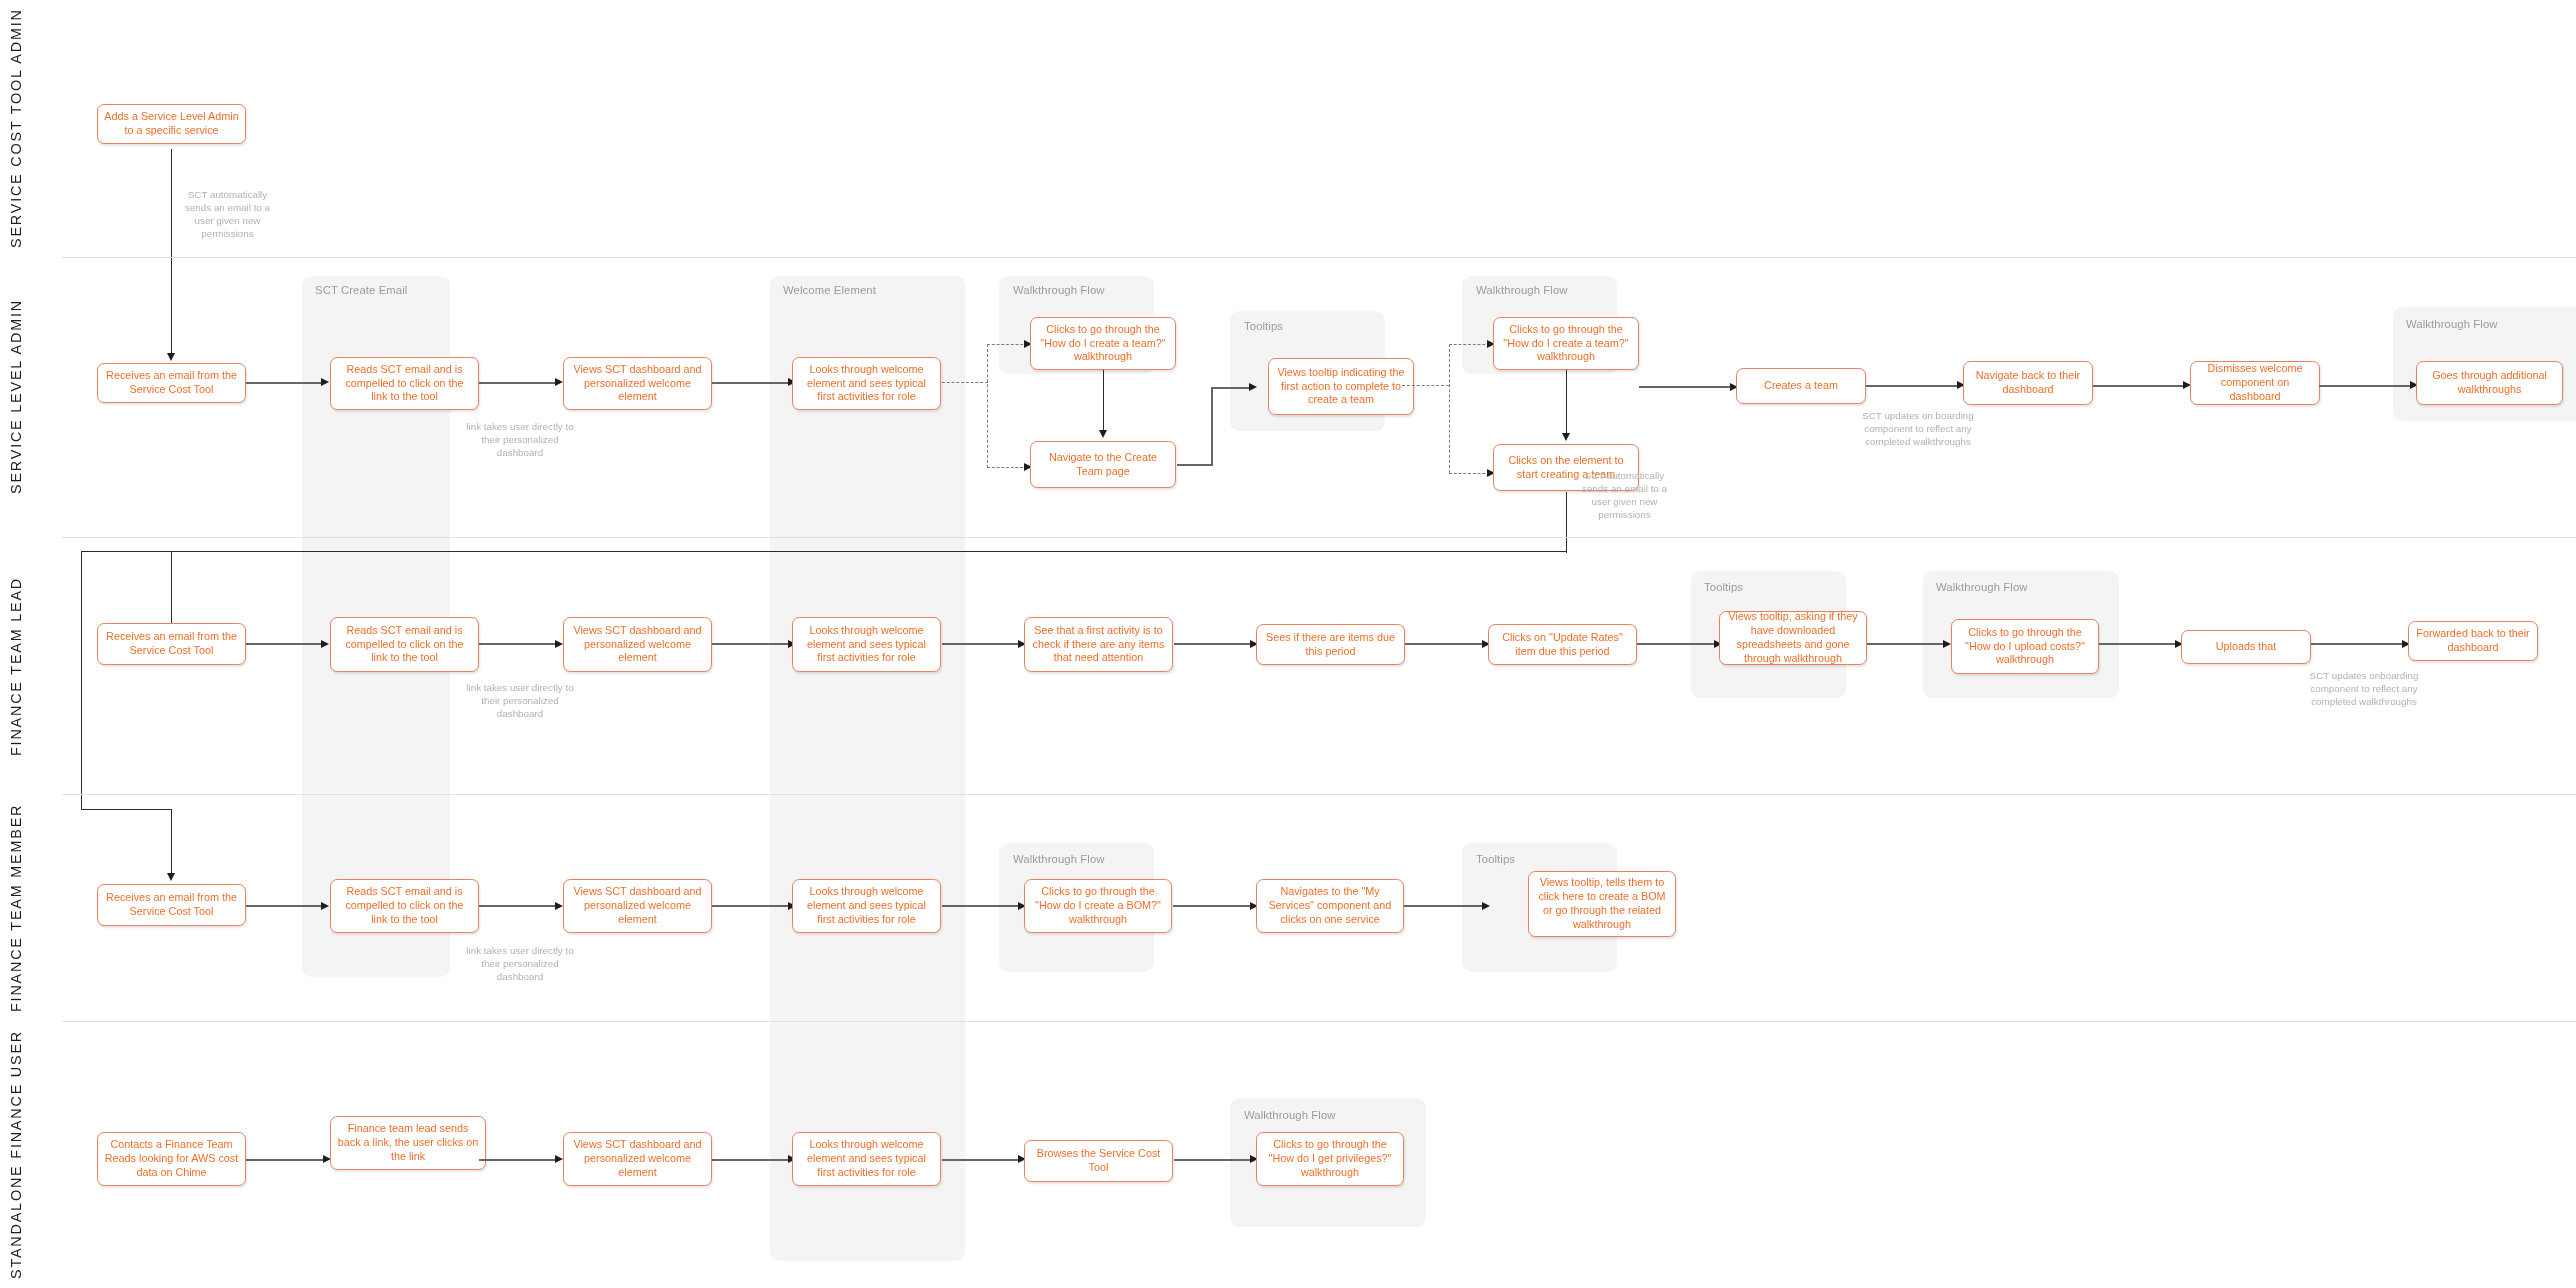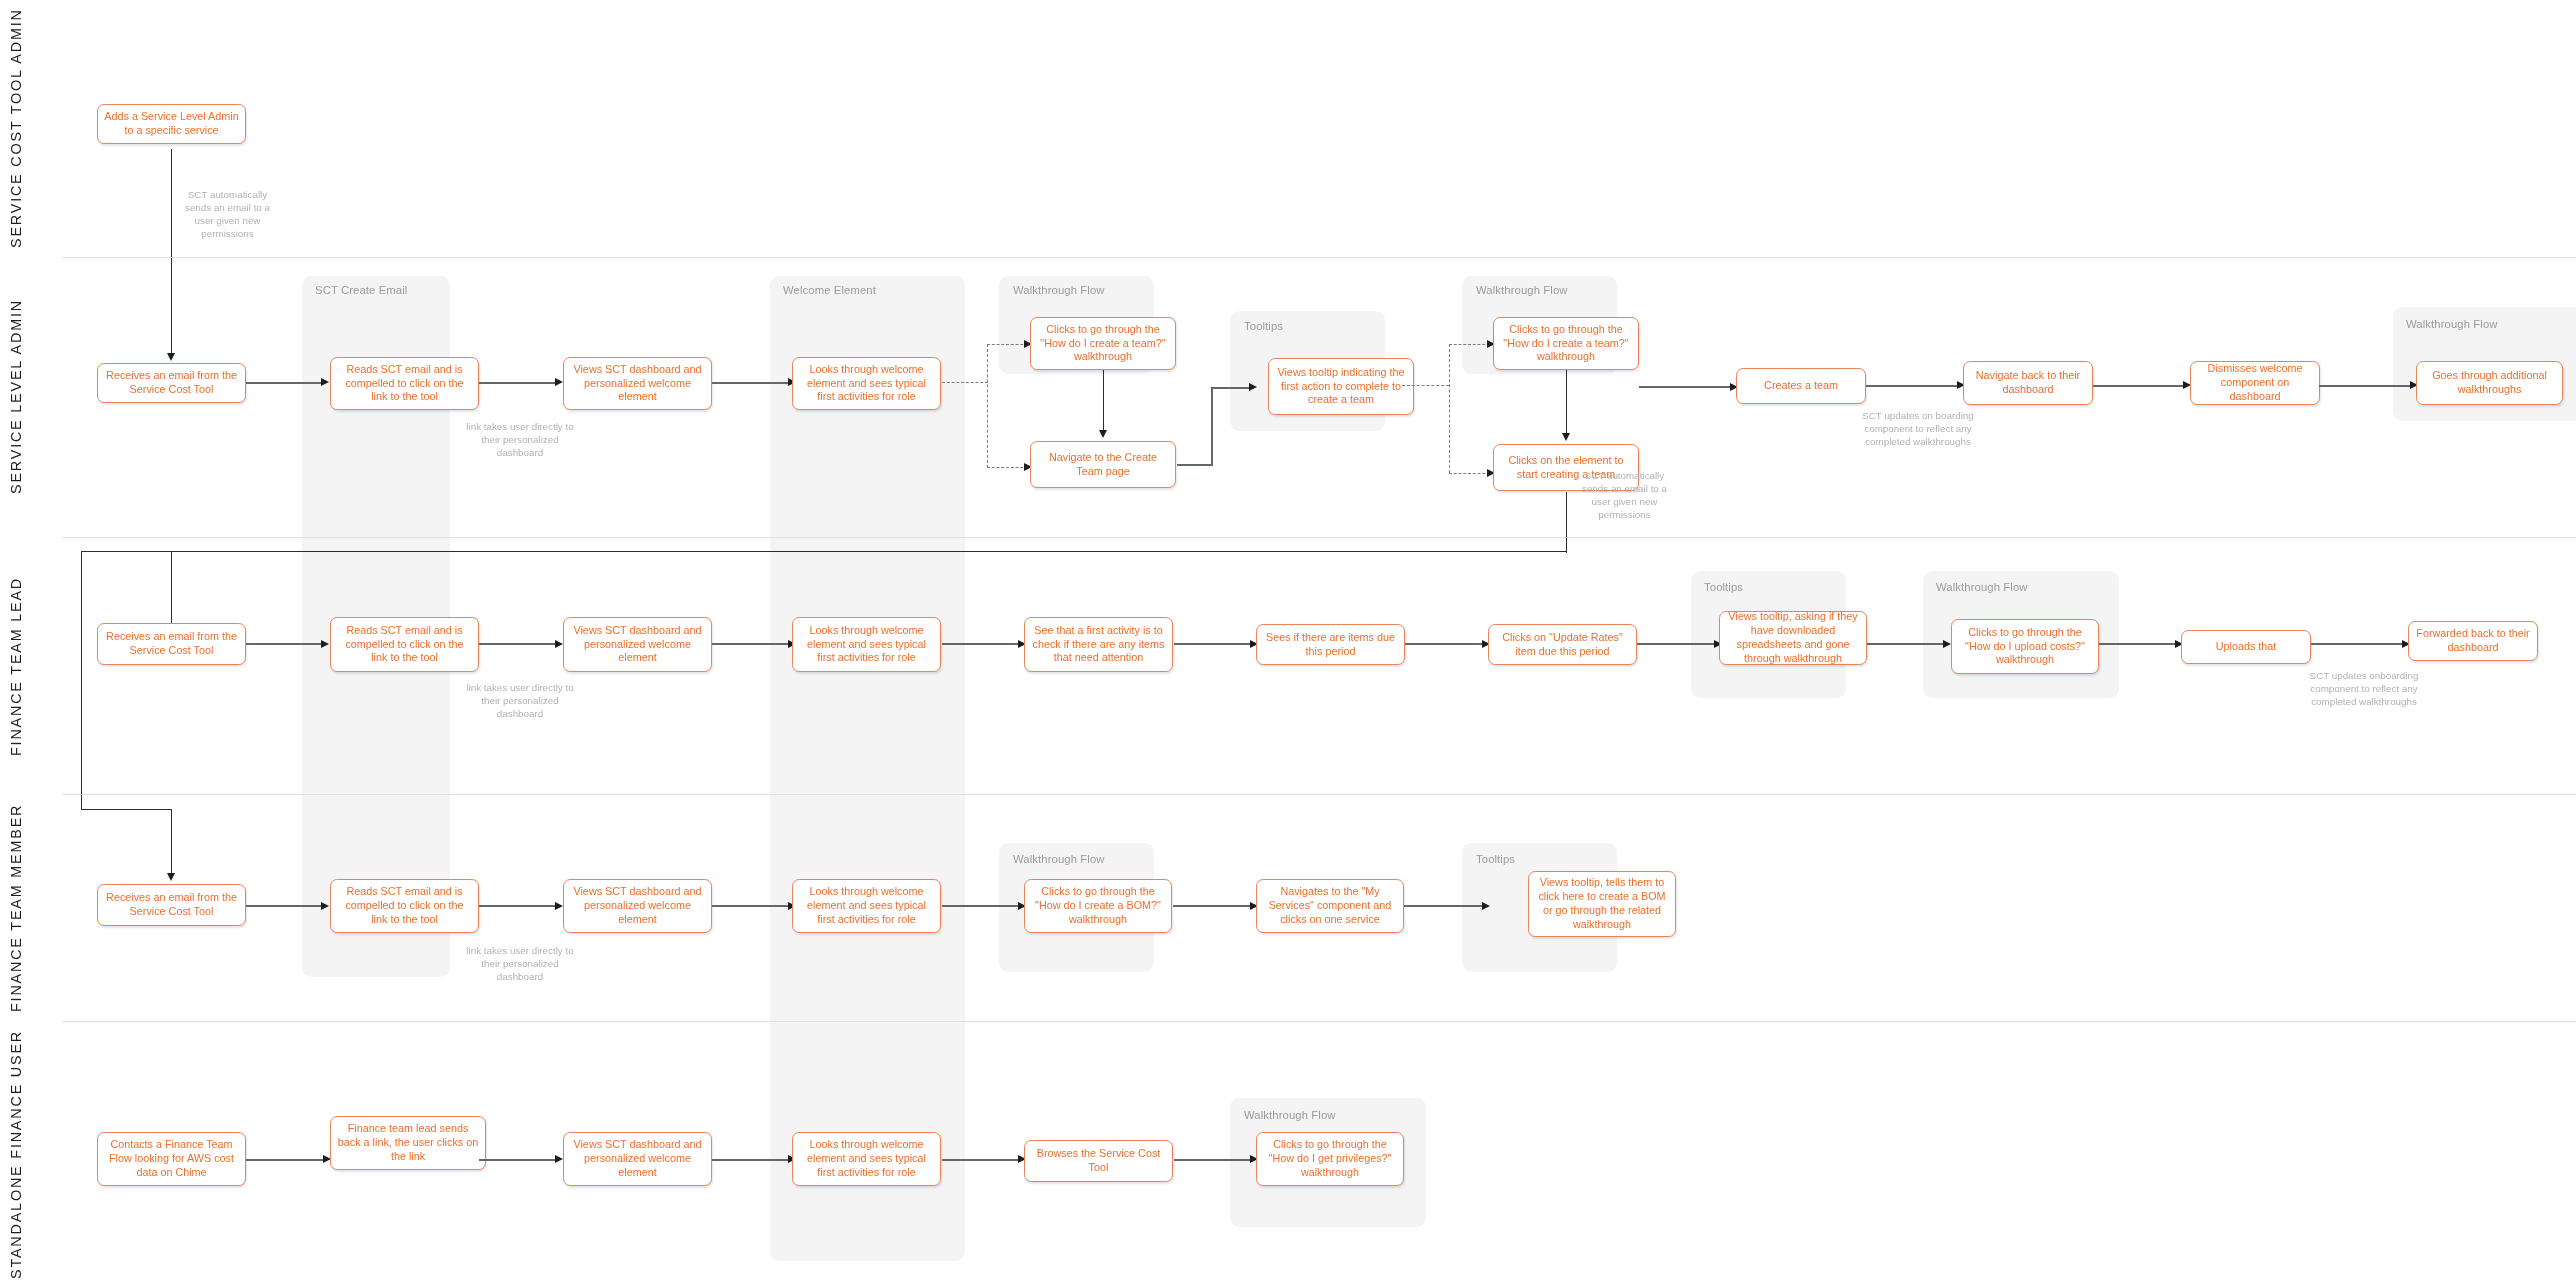--- a/index.html
+++ b/index.html
@@ -329,21 +329,21 @@
   </div>
 
   <div class="lane-sep" style="top:1021px;"></div>
 
   <div class="lane-label" style="top:1021px;height:267px;">STANDALONE FINANCE USER</div>
 
   <div class="group-band" style="left:1230px;top:1098px;width:196px;height:129px;"></div>
   <div class="group-title" style="left:1244px;top:1109px;">Walkthrough Flow</div>
 
   <div class="node" style="left:97px;top:1132px;width:149px;height:54px;">
-    <span>Contacts a Finance Team Flow looking for AWS cost data on Chime</span>
+    <span>Contacts a Finance Team Reads looking for AWS cost data on Chime</span>
   </div>
   <div class="hline" style="left:246px;top:1159px;width:78px;"></div>
   <div class="arrow-r" style="left:323px;top:1155px;"></div>
 
   <div class="node" style="left:330px;top:1116px;width:156px;height:54px;">
     <span>Finance team lead sends back a link, the user clicks on the link</span>
   </div>
   <div class="hline" style="left:479px;top:1159px;width:78px;"></div>
   <div class="arrow-r" style="left:555px;top:1155px;"></div>
 

